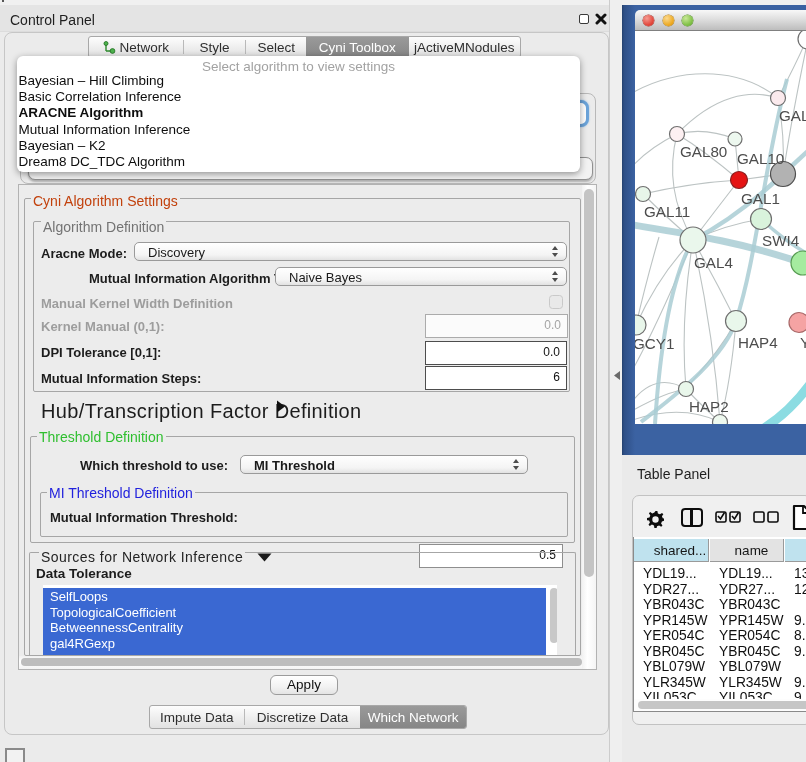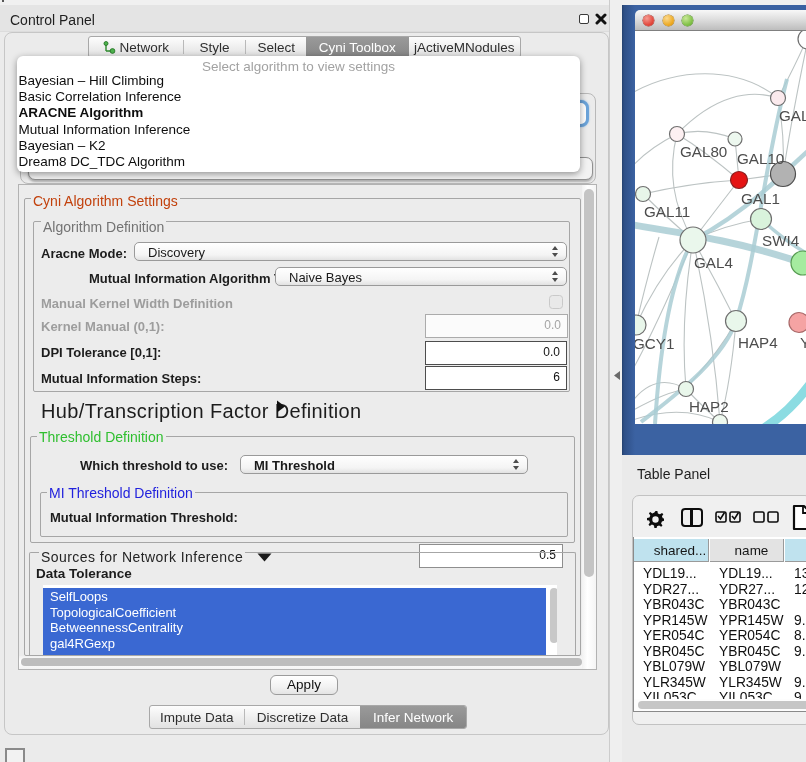--- a/index.html
+++ b/index.html
@@ -135,21 +135,21 @@
   <div style="position:absolute;left:7px;top:4px;font-size:13px;color:#fff;line-height:15.5px;white-space:nowrap;">SelfLoops<br>TopologicalCoefficient<br>BetweennessCentrality<br>gal4RGexp</div>
   <div style="position:absolute;left:507px;top:3px;width:8px;height:55px;background:#c8c8c8;border-radius:4px;"></div>
 </div>
 
 <div class="abs" style="left:270px;top:675px;width:68px;height:20px;border:1px solid #9b9b9b;border-radius:6px;background:linear-gradient(#ffffff,#f2f2f2 60%,#e4e4e4);font-size:13.5px;color:#111;text-align:center;line-height:18px;">Apply</div>
 
 <div class="tabstrip" style="left:149px;top:705px;width:318px;height:24px;">
   <div class="tab" style="width:94px;">Impute Data</div>
   <div class="tsep"></div>
   <div class="tab" style="width:116px;">Discretize Data</div>
-  <div class="tab sel" style="width:106px;">Infer Network</div>
+  <div class="tab sel" style="width:106px;">Which Network</div>
 </div>
 
 <div class="abs" style="left:5px;top:748px;width:20px;height:18px;border:2px solid #8a8a8a;background:#f2f2f2;"></div>
 
 <div class="abs" style="left:17px;top:56px;width:563px;height:116px;background:#fff;border-radius:6px;box-shadow:0 2px 7px rgba(0,0,0,0.4);z-index:30;">
   <div style="position:absolute;top:3px;left:0;width:100%;text-align:center;font-size:13.5px;color:#a2a2a2;">Select algorithm to view settings</div>
   <div style="position:absolute;top:17px;left:1.5px;font-size:13.5px;color:#0d0d0d;line-height:16.2px;white-space:nowrap;">
     Bayesian – Hill Climbing<br>
     Basic Correlation Inference<br>
     <span class="bold">ARACNE Algorithm</span><br>

